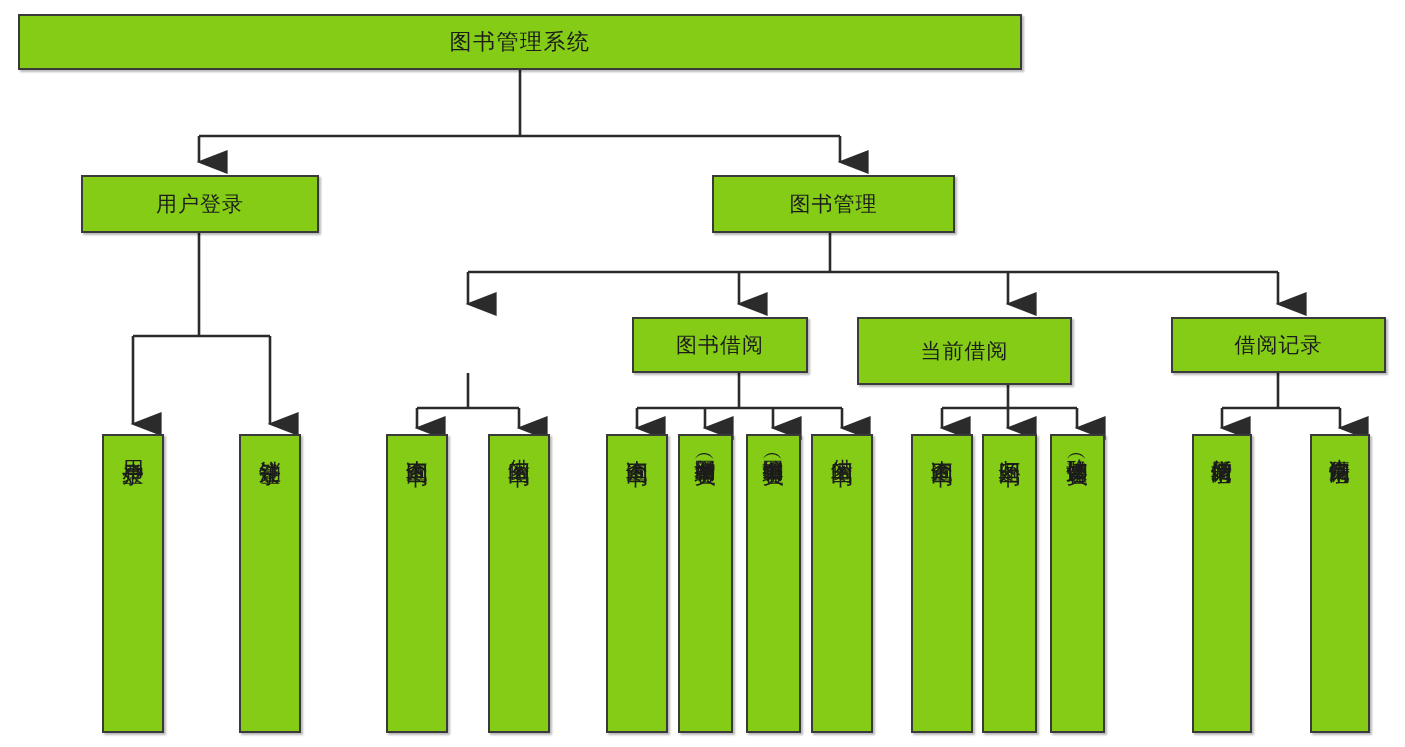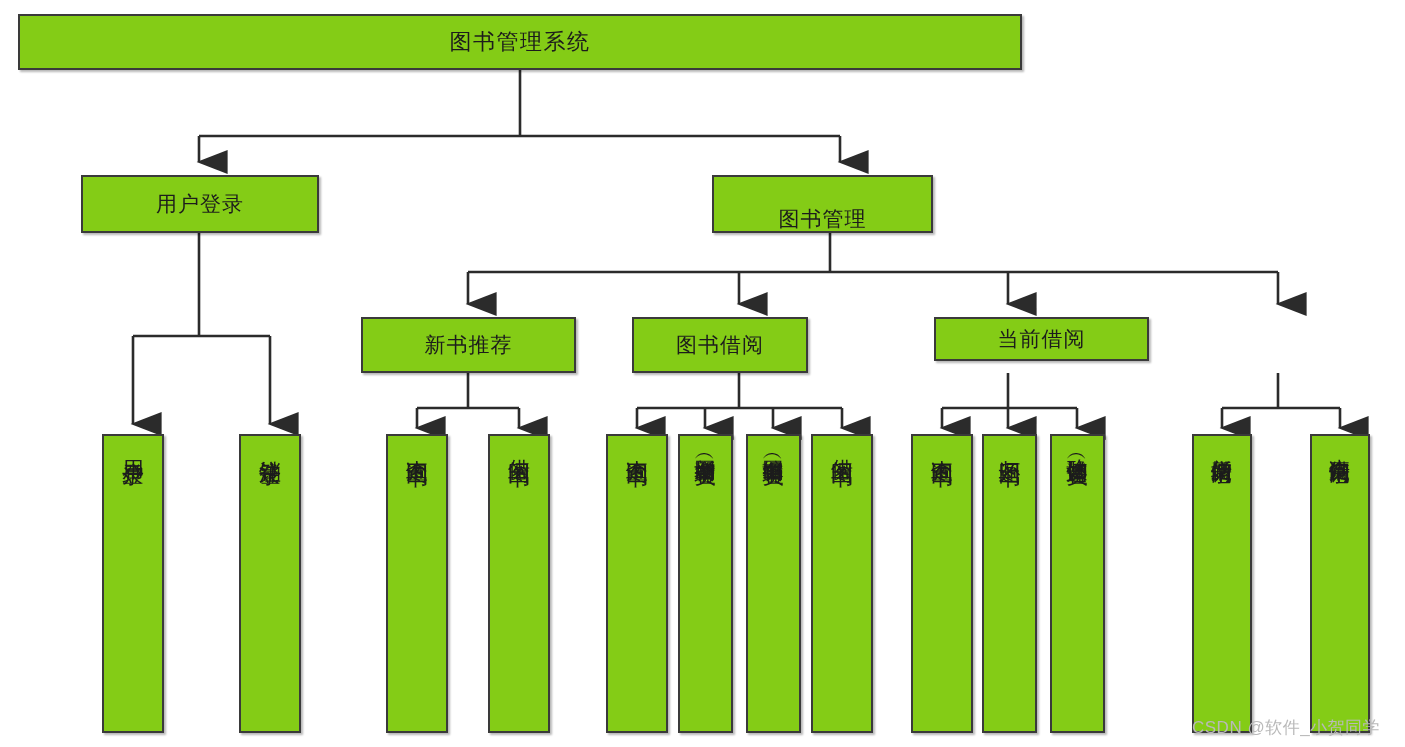--- a/index.html
+++ b/index.html
@@ -135,32 +135,32 @@
     </g>
   </svg>
 
   <div class="node root horiz" style="left:18px; top:14px; width:1004px; height:56px;">
     <span class="label">图书管理系统</span>
   </div>
 
   <div class="node horiz" style="left:81px; top:175px; width:238px; height:58px;">
     <span class="label">用户登录</span>
   </div>
-  <div class="node horiz" style="left:712px; top:175px; width:221px; height:58px;align-items:flex-end;">
+  <div class="node horiz" style="left:712px; top:175px; width:243px; height:58px;">
     <span class="label">图书管理</span>
   </div>
 
-  <div class="node horiz" style="left:361px; top:317px; width:215px; height:56px;">
-    <span class="label">新书推荐</span>
-  </div>
   <div class="node horiz" style="left:632px; top:317px; width:176px; height:56px;">
     <span class="label">图书借阅</span>
   </div>
-  <div class="node horiz" style="left:934px; top:317px; width:215px; height:44px;">
+  <div class="node horiz" style="left:857px; top:317px; width:215px; height:68px;">
     <span class="label">当前借阅</span>
+  </div>
+  <div class="node horiz" style="left:1171px; top:317px; width:215px; height:56px;">
+    <span class="label">借阅记录</span>
   </div>
 
   <div class="node vert" style="left:102px; top:434px; width:62px; height:299px;">
     <span class="label">用户登录</span>
   </div>
   <div class="node vert" style="left:239px; top:434px; width:62px; height:299px;">
     <span class="label">注销登录</span>
   </div>
 
   <div class="node vert" style="left:386px; top:434px; width:62px; height:299px;">
@@ -193,15 +193,14 @@
     <span class="label">确认归还（管理员）</span>
   </div>
 
   <div class="node vert tall" style="left:1192px; top:434px; width:60px; height:299px;">
     <span class="label">新增借阅记录</span>
   </div>
   <div class="node vert tall" style="left:1310px; top:434px; width:60px; height:299px;">
     <span class="label">查询借阅记录</span>
   </div>
 
-  <div class="watermark" style="left:1192px; top:716px;">CSDN @软件_小贺同学</div>
 
 </div>
 
 </body></html>

